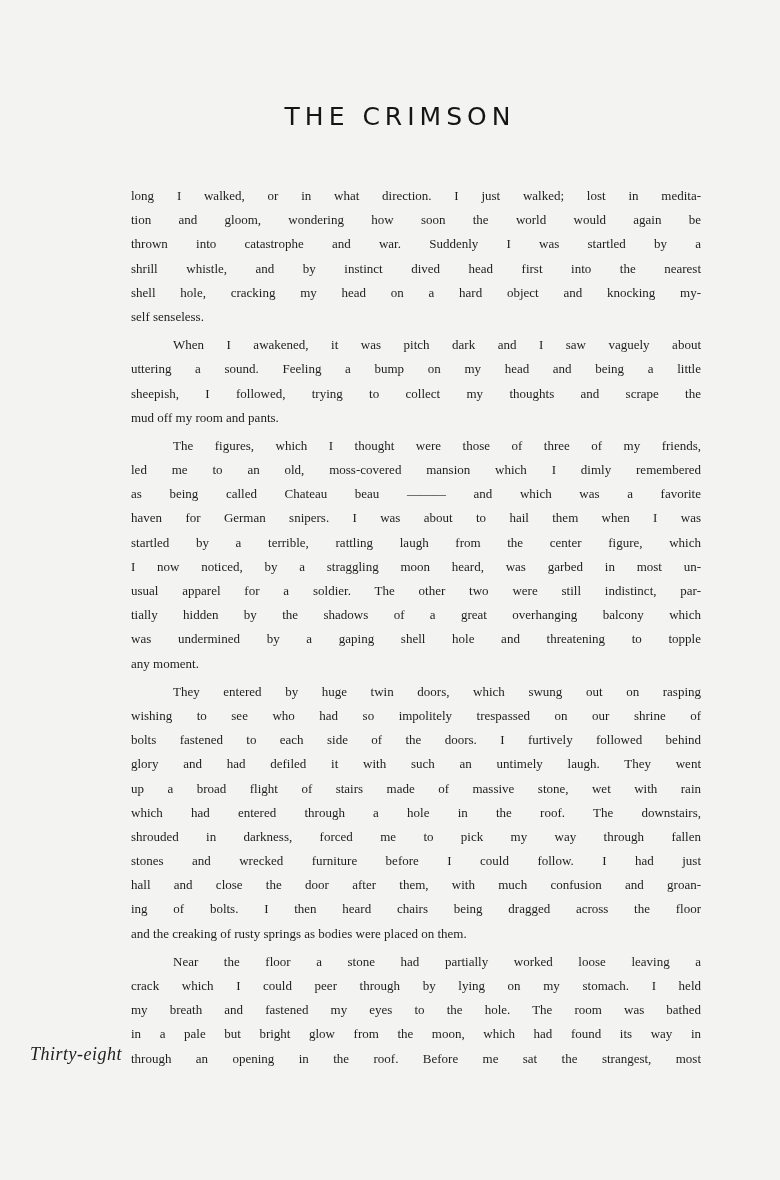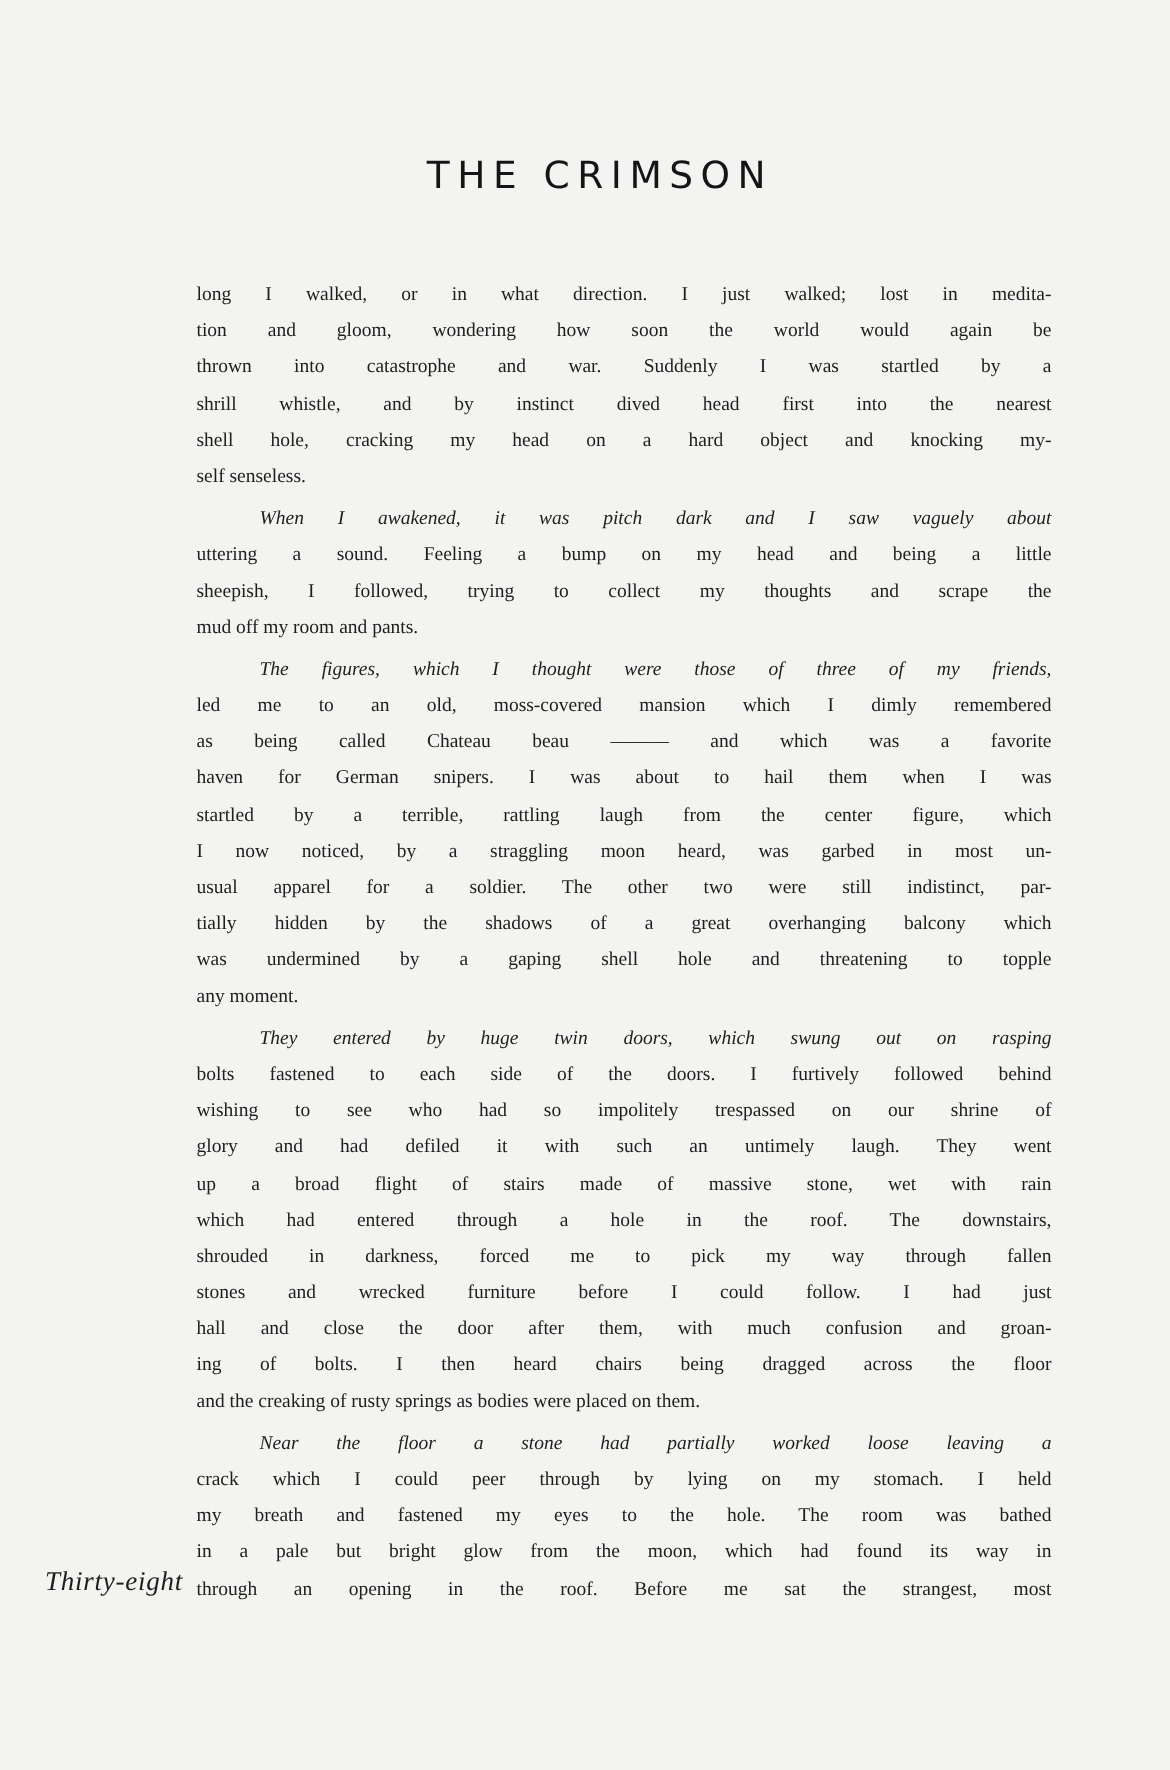--- a/index.html
+++ b/index.html
@@ -28,21 +28,21 @@
   }
   .para { margin: 0 0 4px 0; }
   .line {
     display: block;
     text-align: justify;
     text-align-last: justify;
     white-space: nowrap;
     height: 24.2px;
   }
   .line.last { text-align-last: left; }
-  .line.indent { padding-left: 42px; font-style: italic; }
+  .line.indent { padding-left: 42px; }
   .footer {
     position: absolute; top: 1044px; left: 0; width: 780px;
     text-align: left;
     font-style: italic;
     font-size: 18px;
     letter-spacing: 0.5px;
     padding-left: 30px; box-sizing: border-box;
   }
 </style>
 </head>
@@ -72,22 +72,22 @@
       <span class="line">haven for German snipers. I was about to hail them when I was</span>
       <span class="line">startled by a terrible, rattling laugh from the center figure, which</span>
       <span class="line">I now noticed, by a straggling moon heard, was garbed in most un-</span>
       <span class="line">usual apparel for a soldier. The other two were still indistinct, par-</span>
       <span class="line">tially hidden by the shadows of a great overhanging balcony which</span>
       <span class="line">was undermined by a gaping shell hole and threatening to topple</span>
       <span class="line last">any moment.</span>
     </div>
     <div class="para">
       <span class="line indent">They entered by huge twin doors, which swung out on rasping</span>
+      <span class="line">wishing to see who had so impolitely trespassed on our shrine of</span>
       <span class="line">bolts fastened to each side of the doors. I furtively followed behind</span>
-      <span class="line">wishing to see who had so impolitely trespassed on our shrine of</span>
       <span class="line">glory and had defiled it with such an untimely laugh. They went</span>
       <span class="line">up a broad flight of stairs made of massive stone, wet with rain</span>
       <span class="line">which had entered through a hole in the roof. The downstairs,</span>
       <span class="line">shrouded in darkness, forced me to pick my way through fallen</span>
       <span class="line">stones and wrecked furniture before I could follow. I had just</span>
       <span class="line">hall and close the door after them, with much confusion and groan-</span>
       <span class="line">ing of bolts. I then heard chairs being dragged across the floor</span>
       <span class="line last">and the creaking of rusty springs as bodies were placed on them.</span>
     </div>
     <div class="para">

